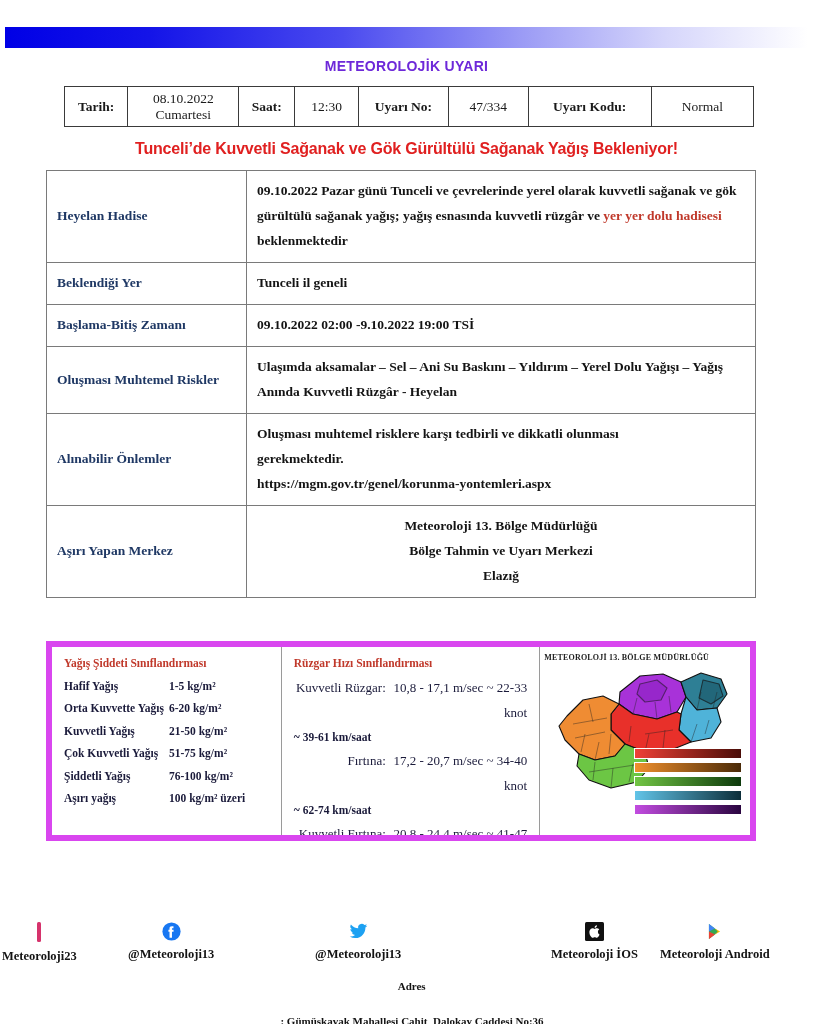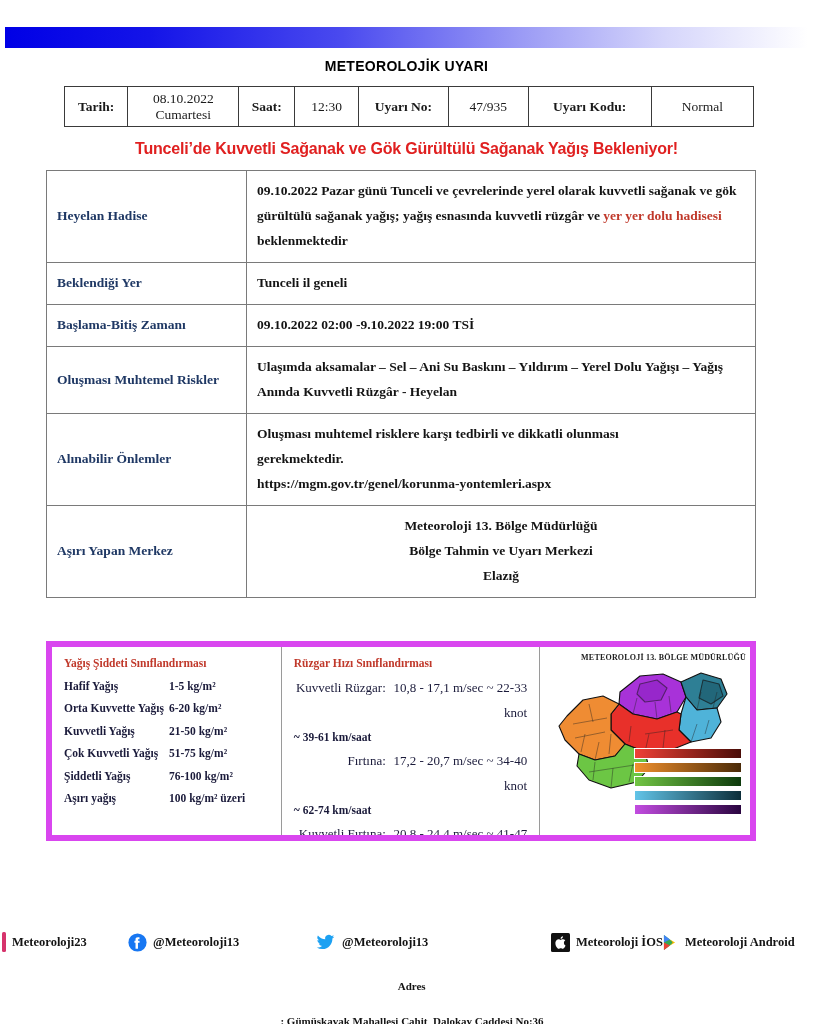--- a/index.html
+++ b/index.html
@@ -24,21 +24,21 @@
 
   
   .doc-heading {
     position: absolute;
     left: 0; top: 58px; width: 813px;
     text-align: center;
     font-family: "Liberation Sans", sans-serif;
     font-size: 14px;
     font-weight: bold;
     letter-spacing: .3px;
-    color: #000000;
+    color: #6d28d9;
   }
 
   
   .meta-table {
     position: absolute;
     left: 64px; top: 86px;
     width: 690px;
     border-collapse: collapse;
     font-size: 13.5px;
   }
@@ -145,21 +145,21 @@
   .wind-row .w-name { width: 92px; flex: none; }
   .wind-row .w-val { flex: 1; }
   .wind-cont {
     font-size: 11.5px;
     font-weight: bold;
     color: #1a1a3a;
     line-height: 1.95;
   }
 
   .map-title {
-    text-align: right;
+    text-align: left;
     font-size: 8px;
     font-weight: bold;
     color: #222;
     letter-spacing: .2px;
     margin-bottom: 2px;
   }
   .map-wrap { position: relative; width: 100%; height: 160px; }
   .map-svg { display: block; margin: 0 auto; }
   .map-legend {
     position: absolute;
@@ -181,20 +181,21 @@
     align-items: center;
   }
   .social-item {
     display: flex;
     align-items: center;
     gap: 6px;
     font-size: 12.5px;
     font-weight: bold;
     color: #141414;
     font-family: "Liberation Serif", serif;
+    flex-direction: column;
   }
   .s1 { position: absolute; left: 2px; }
   .s2 { position: absolute; left: 128px; }
   .s3 { position: absolute; left: 315px; }
   .s4 { position: absolute; left: 503px; padding-left: 48px; }
   .s5 { position: absolute; left: 660px; }
 
   .ico { flex: none; display: block; }
 
   
@@ -220,21 +221,21 @@
   <tbody>
       <tr>
     <td class="lbl c-tarih-lbl">Tarih:</td>
     <td class="c-tarih-val">
       <div>08.10.2022</div>
       <div>Cumartesi</div>
     </td>
     <td class="lbl c-saat-lbl">Saat:</td>
     <td class="c-saat-val">12:30</td>
     <td class="lbl c-no-lbl">Uyarı No:</td>
-    <td class="c-no-val">47/935</td>
+    <td class="c-no-val">47/334</td>
     <td class="lbl c-kod-lbl">Uyarı Kodu:</td>
     <td class="c-kod-val">Normal</td>
   </tr>
 </tbody>
   </table>
 
 <div class="alert-title">Tunceli’de Kuvvetli Sağanak ve Gök Gürültülü Sağanak Yağış Bekleniyor!</div>
 
 <table class="detail-table">
   <tbody>

